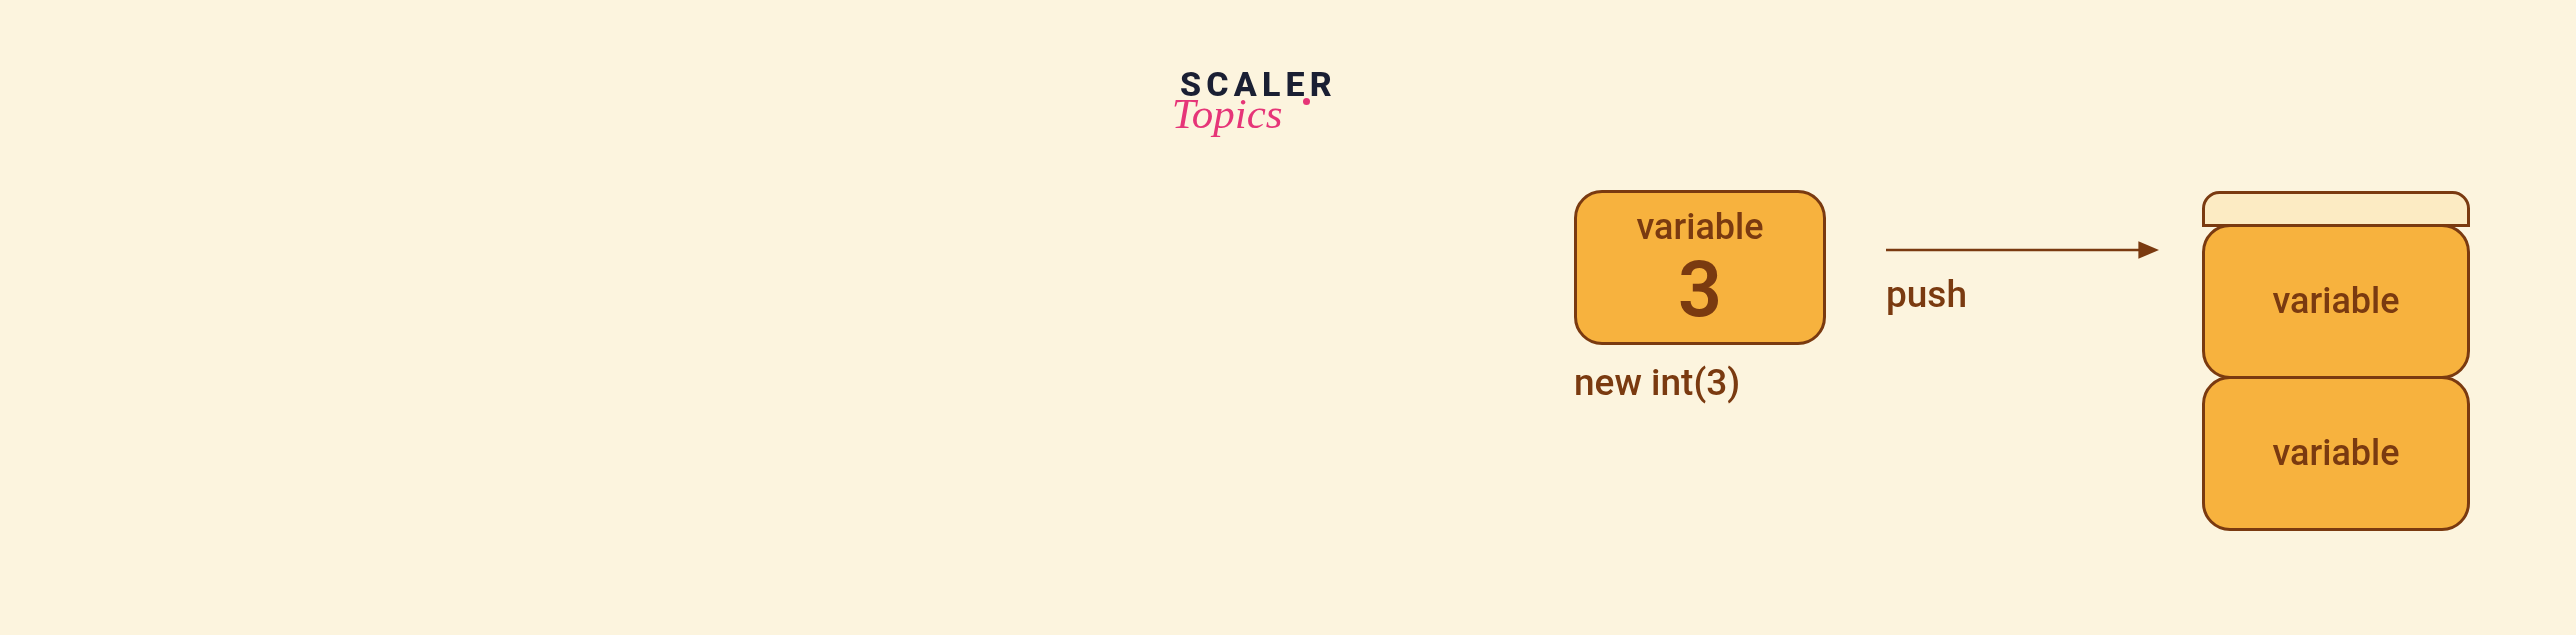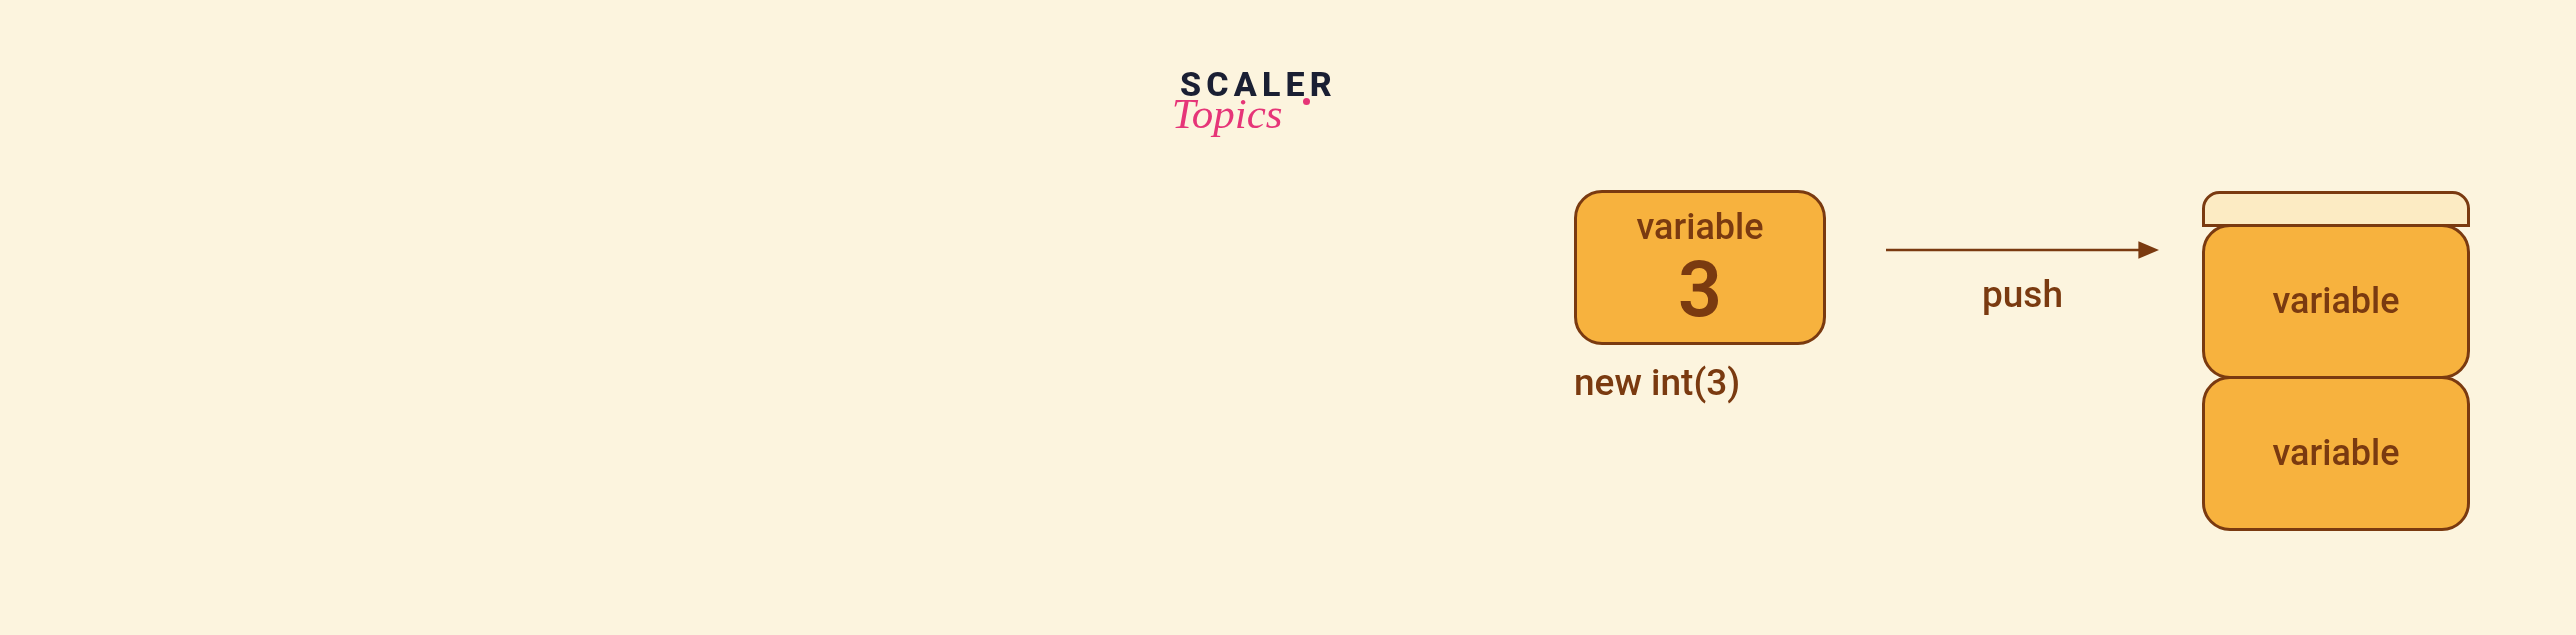--- a/index.html
+++ b/index.html
@@ -82,21 +82,20 @@
     left: 1886px;
     top: 237px;
     width: 273px;
     height: 26px;
   }
   .arrow-label {
     position: absolute;
     left: 1886px;
     top: 273px;
     width: 273px;
-    text-align: center;
     font-size: 37px;
     color: #7a3a10;
     font-weight: 500;
   }
   .stack {
     position: absolute;
     left: 2202px;
     top: 191px;
   }
   .stack-top {

